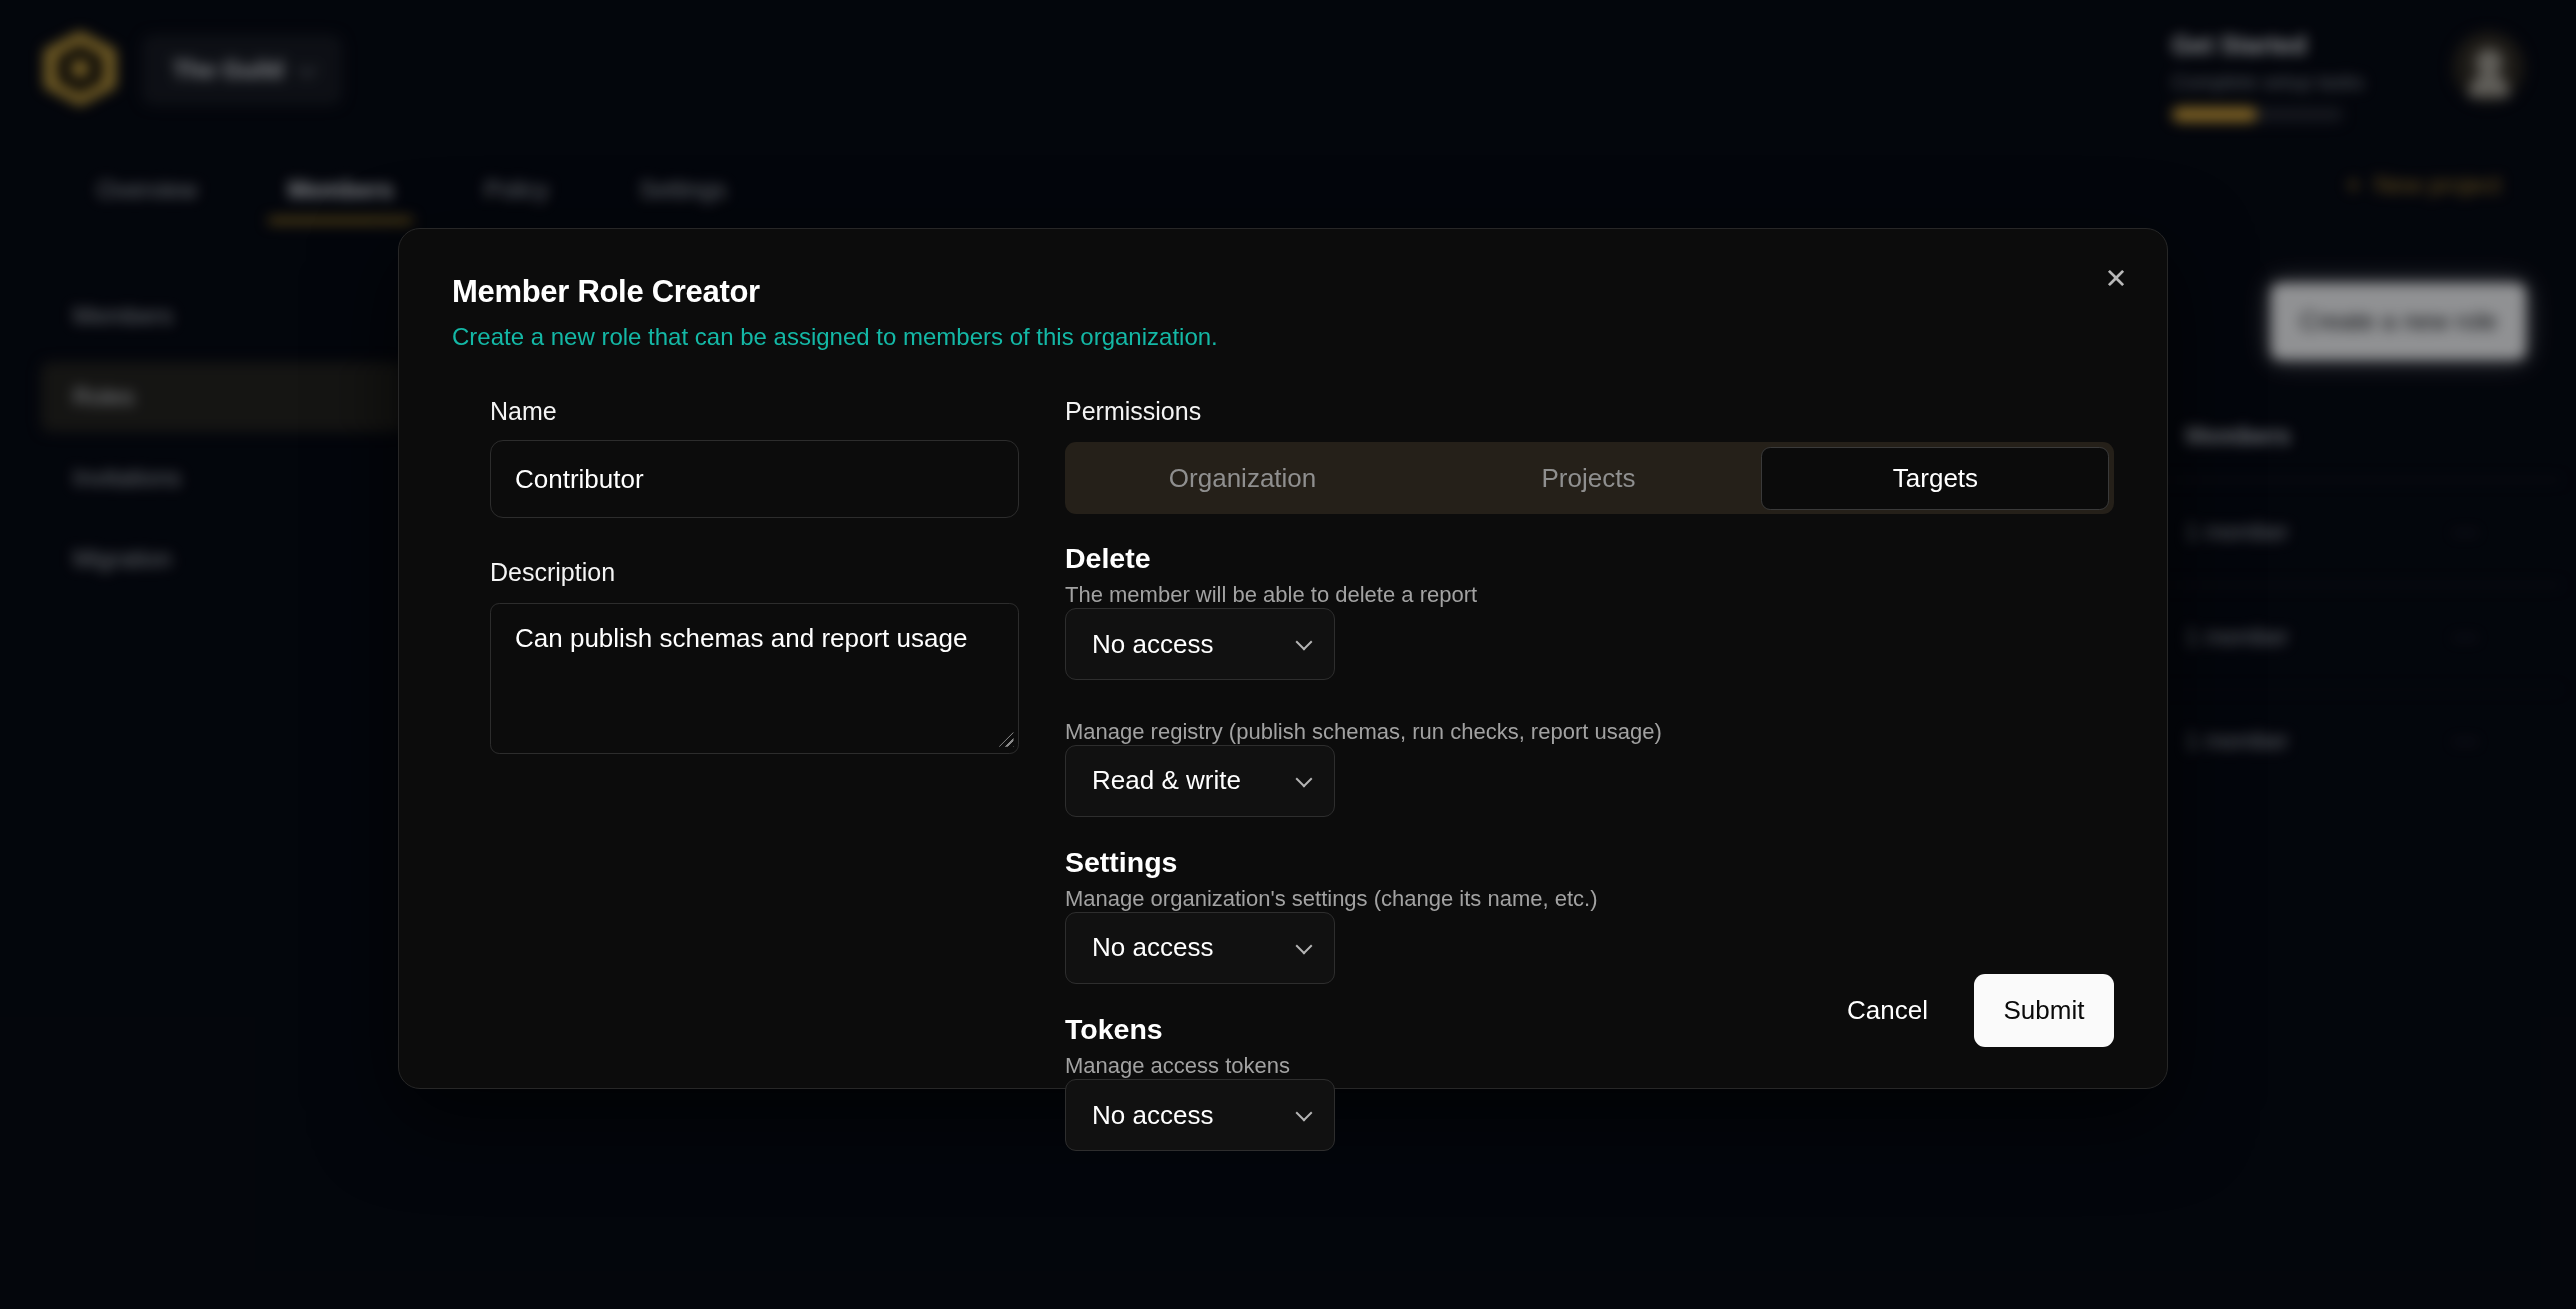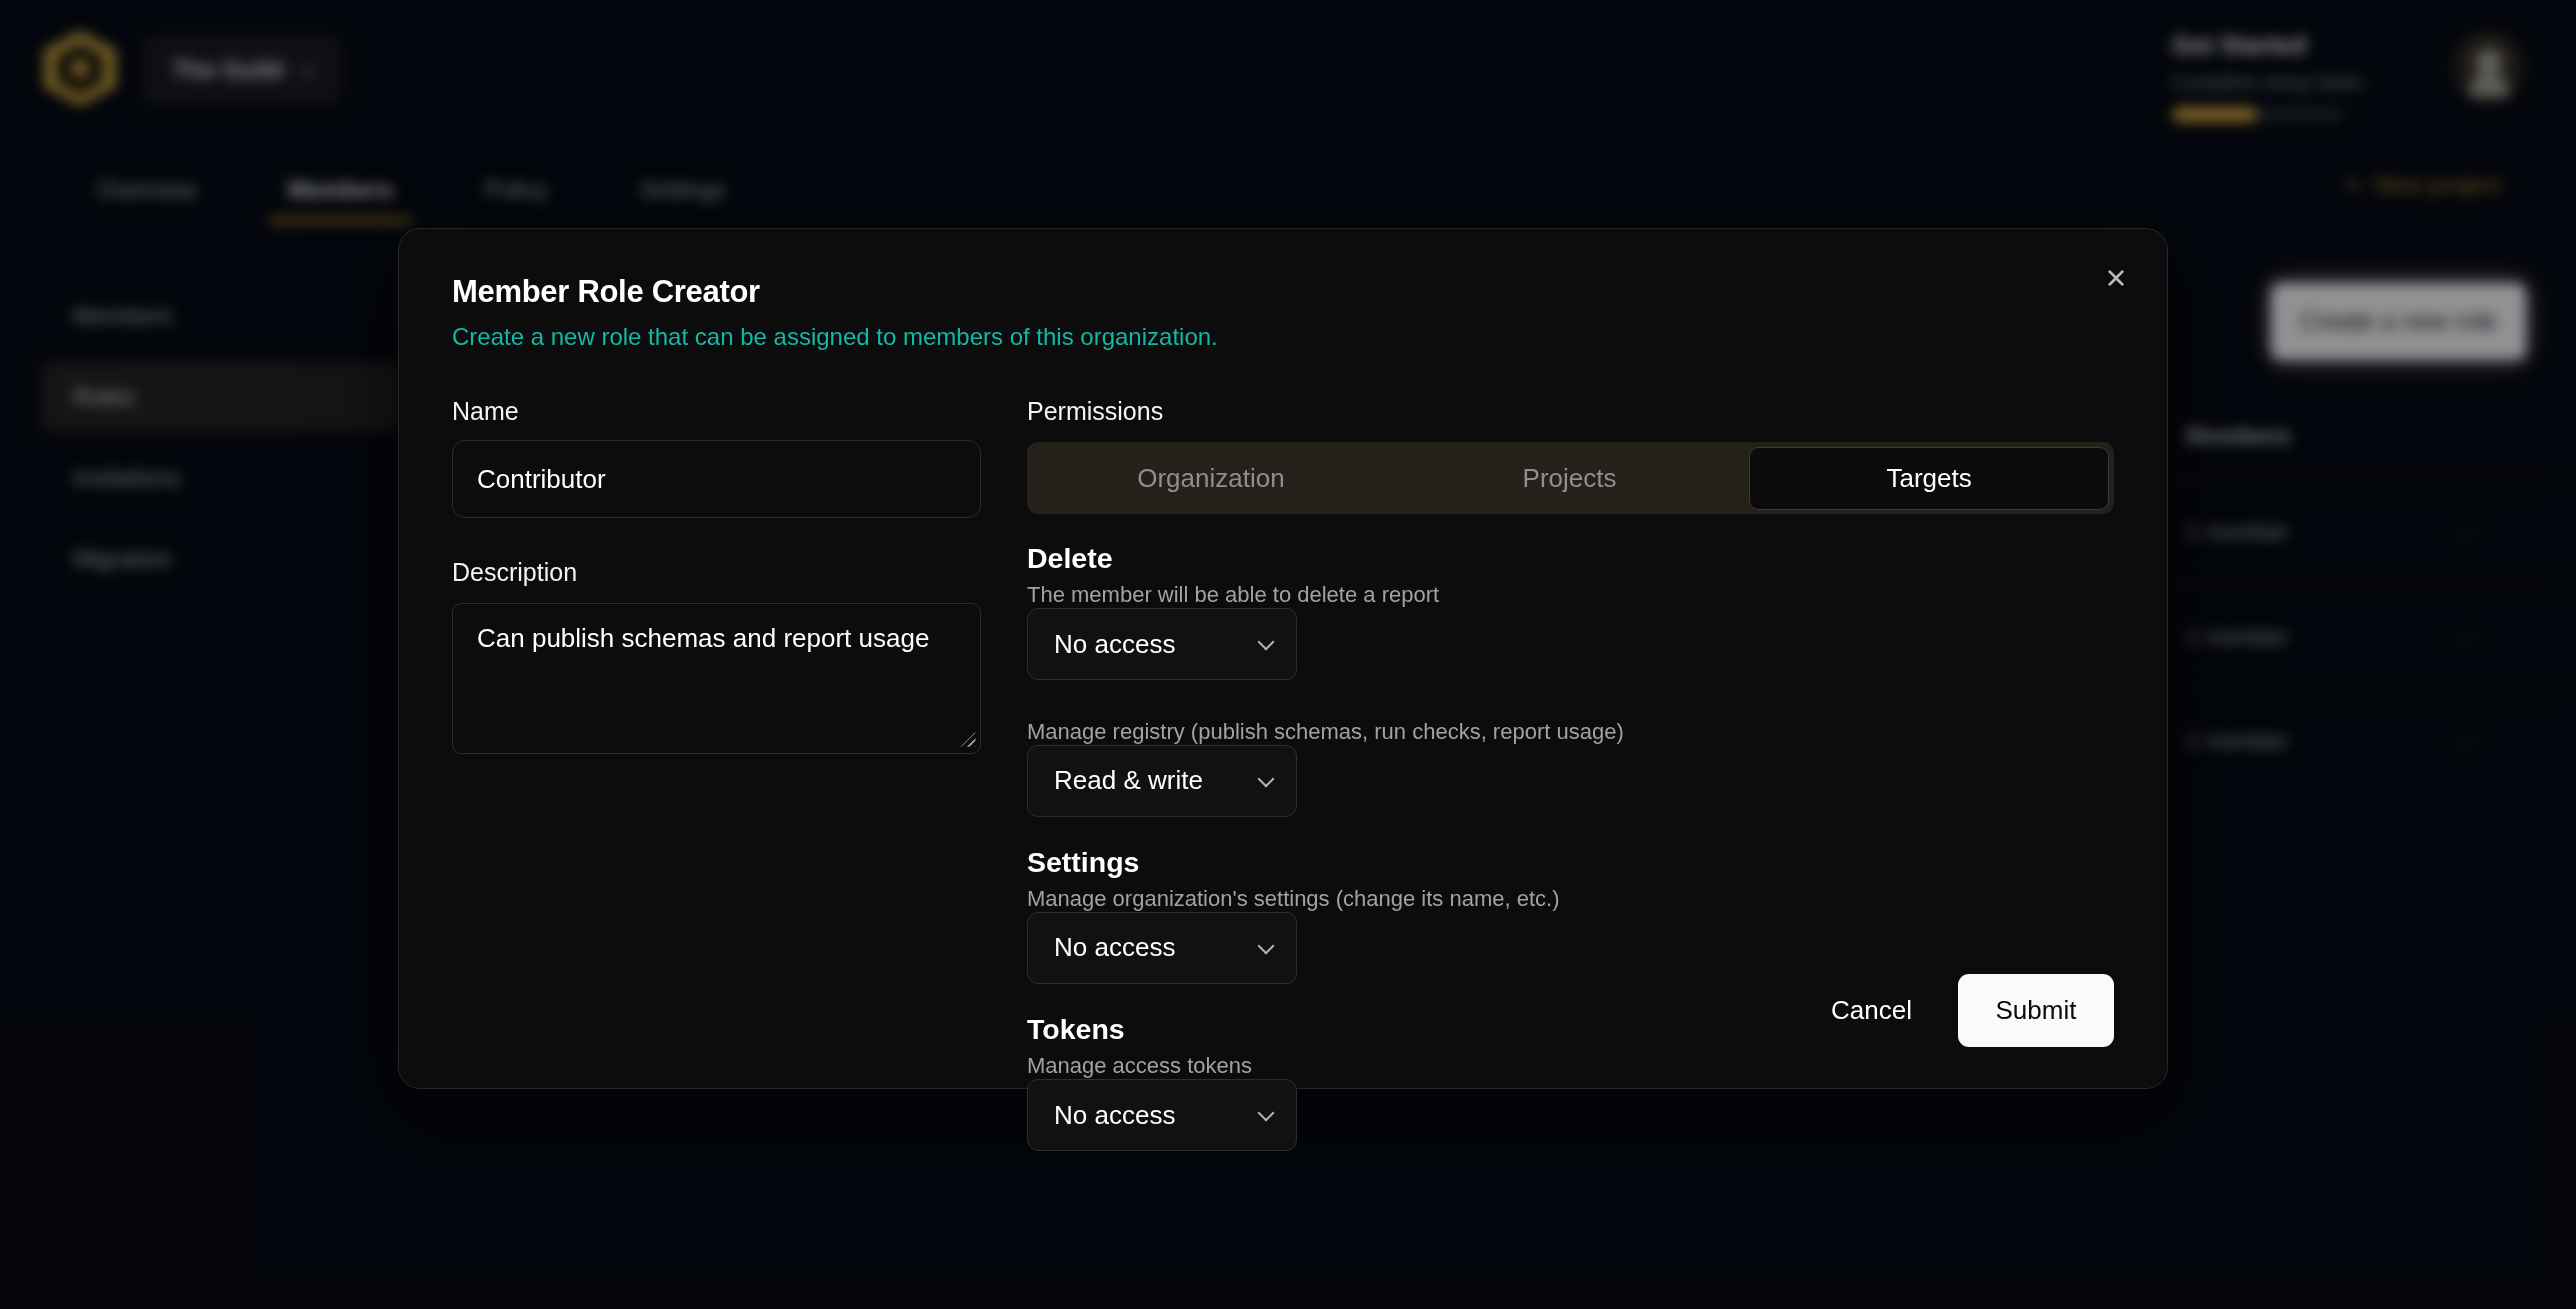--- a/index.html
+++ b/index.html
@@ -66,21 +66,21 @@
 
   
   .backdrop { position:absolute; inset:0; background:rgba(3,5,10,0.42); }
   .modal { position:absolute; left:398px; top:228px; width:1770px; height:861px; background:#0c0c0c;
            border:0.9px solid #272727; border-radius:22px; box-shadow:0 27.5px 83px rgba(0,0,0,.7);
            padding:44px 53px; color:#fff; }
   .close-btn { position:absolute; top:29px; right:31px; width:40px; height:40px; display:flex;
            align-items:center; justify-content:center; font-size:27.5px; color:#b9b9b9; cursor:default; }
   .m-title { font-size:31px; font-weight:700; letter-spacing:-0.3px; line-height:37px; }
   .m-sub { margin-top:13px; font-size:24px; color:#14b8a6; line-height:27.5px; }
-  .m-body { display:grid; grid-template-columns:529px 1fr; column-gap:46px; margin-top:45px; }
+  .m-body { display:grid; grid-template-columns:529px 1fr; column-gap:46px; margin-top:45px;margin-left:38px; }
   .f-label { font-size:25px; font-weight:500; color:#f4f4f4; line-height:31px; }
   .text-input { margin-top:13.8px; width:529px; height:78px; background:#0c0c0c; border:0.9px solid #2d2d2d;
            border-radius:13px; color:#fff; font-size:26px; padding:0 24px; outline:none;
            font-family:"Liberation Sans", sans-serif; }
   .desc-label { margin-top:39px; }
   .ta-wrap { position:relative; margin-top:14.7px; width:529px; height:151px; }
   .text-area { width:529px; height:151px; background:#0c0c0c; border:0.9px solid #2d2d2d; border-radius:9.2px;
            color:#fff; font-size:26px; line-height:33px; padding:18.4px 24px; resize:none; outline:none;
            font-family:"Liberation Sans", sans-serif; }
   .resize-handle { position:absolute; right:5.5px; bottom:7.3px; width:14.7px; height:14.7px;
@@ -101,21 +101,21 @@
   .access-select { width:270px; height:72px; background:#111; border:0.9px solid #2e2e2e; border-radius:11px;
            display:flex; align-items:center; justify-content:space-between; padding:0 26px; font-size:26px;
            color:#fff; }
   .sel-chev { width:12px; height:12px; border-right:2.8px solid #b5b5b5; border-bottom:2.8px solid #b5b5b5;
            transform:rotate(45deg) translateY(-2.8px); }
 
   .m-footer { position:absolute; right:53px; top:745px; display:flex; align-items:flex-end; gap:11px; }
   .cancel-btn { height:73px; padding:0 35px; display:flex; align-items:center; font-size:26px;
            font-weight:500; color:#fff; background:transparent; border:none;
            font-family:"Liberation Sans", sans-serif; }
-  .submit-btn { width:156px; height:73px; border-radius:11px; background:#fafafa; color:#0a0a0a;
+  .submit-btn { width:140px; height:73px; border-radius:11px; background:#fafafa; color:#0a0a0a;
            font-size:26px; font-weight:500; border:none; display:flex; align-items:center;
            justify-content:center; font-family:"Liberation Sans", sans-serif; }
 </style>
 </head>
 <body>
 
 <div class="stage">
 
   <div class="bg">
 

